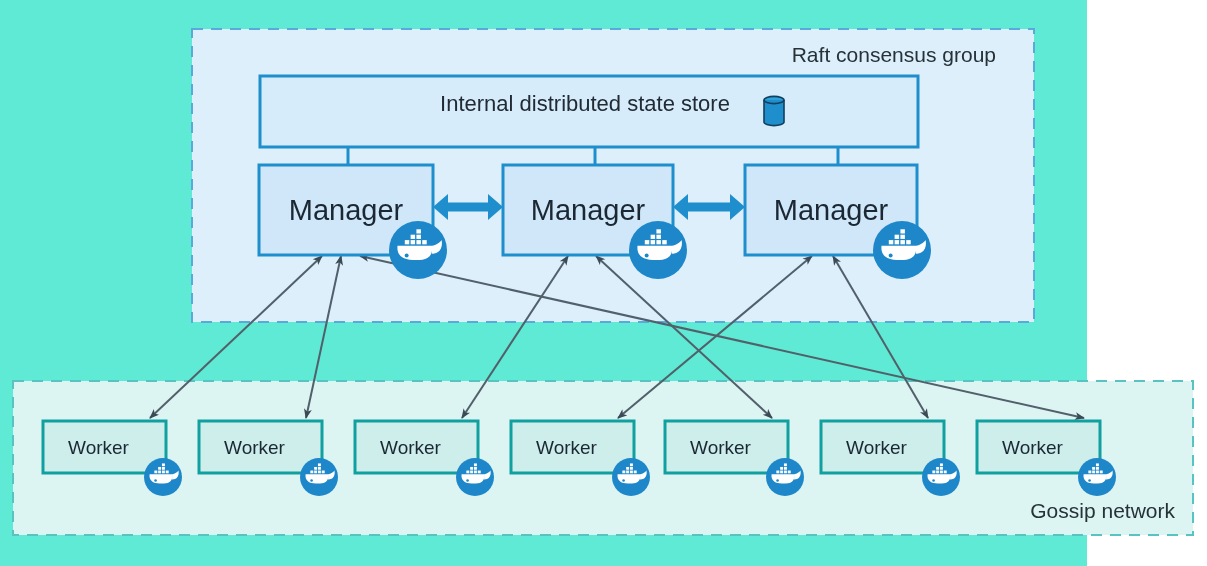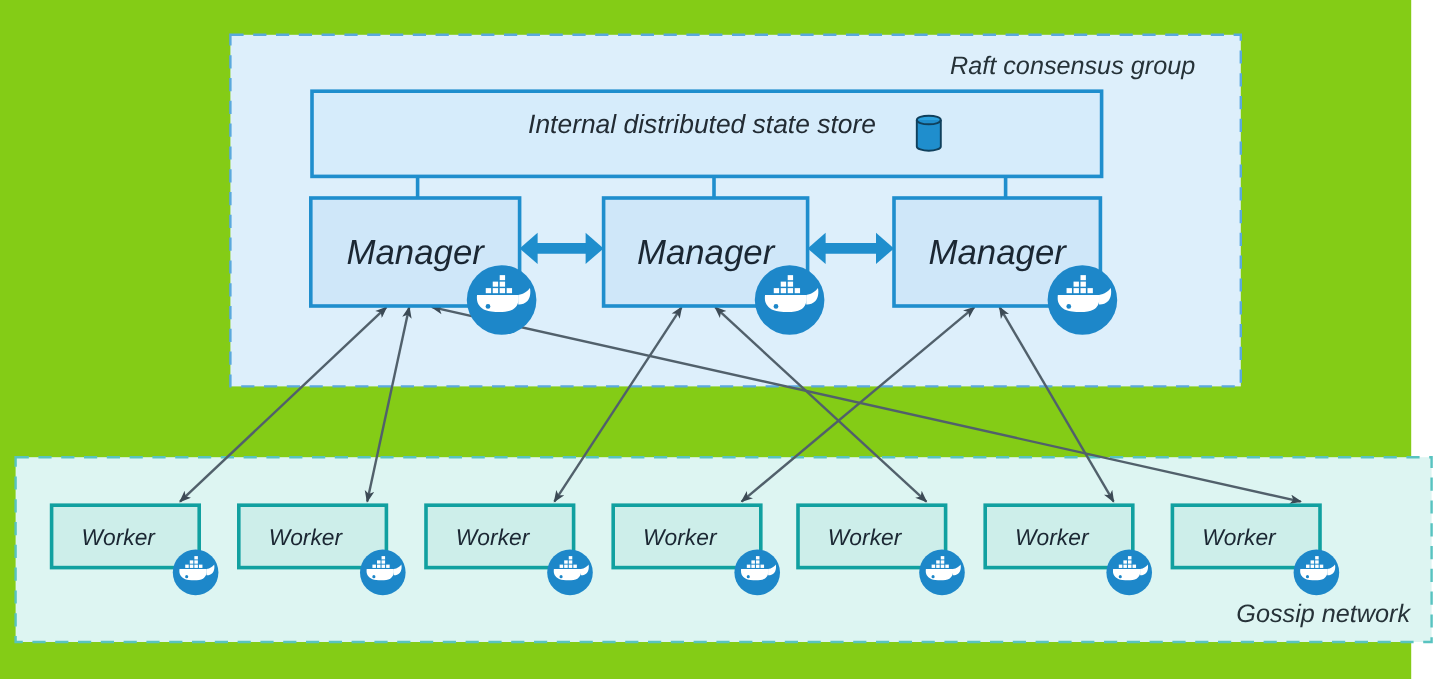--- a/index.html
+++ b/index.html
@@ -1,18 +1,18 @@
 <!DOCTYPE html>
 <html><head>
 <meta charset="utf-8">
 <style>
   html,body{margin:0;padding:0;background:#ffffff;}
   body{width:1207px;height:566px;overflow:hidden;
        font-family:"Liberation Sans","DejaVu Sans",sans-serif;}
-  #stage{position:relative;width:1176px;height:566px;background:#84cc16;font-style:italic;}
+  #stage{position:relative;width:1087px;height:566px;background:#5eead4;}
   svg#diagram{position:absolute;left:0;top:0;width:1207px;height:566px;display:block;}
   .grp-label{font-family:"Liberation Sans","DejaVu Sans",sans-serif;
              font-size:21px;fill:#263238;}
   .store-label{font-family:"Liberation Sans","DejaVu Sans",sans-serif;
                font-size:22px;fill:#222b33;}
   .mgr-label{font-family:"Liberation Sans","DejaVu Sans",sans-serif;
              font-size:29px;fill:#1b2733;}
   .wkr-label{font-family:"Liberation Sans","DejaVu Sans",sans-serif;
              font-size:19px;fill:#1b2733;}
 </style>

